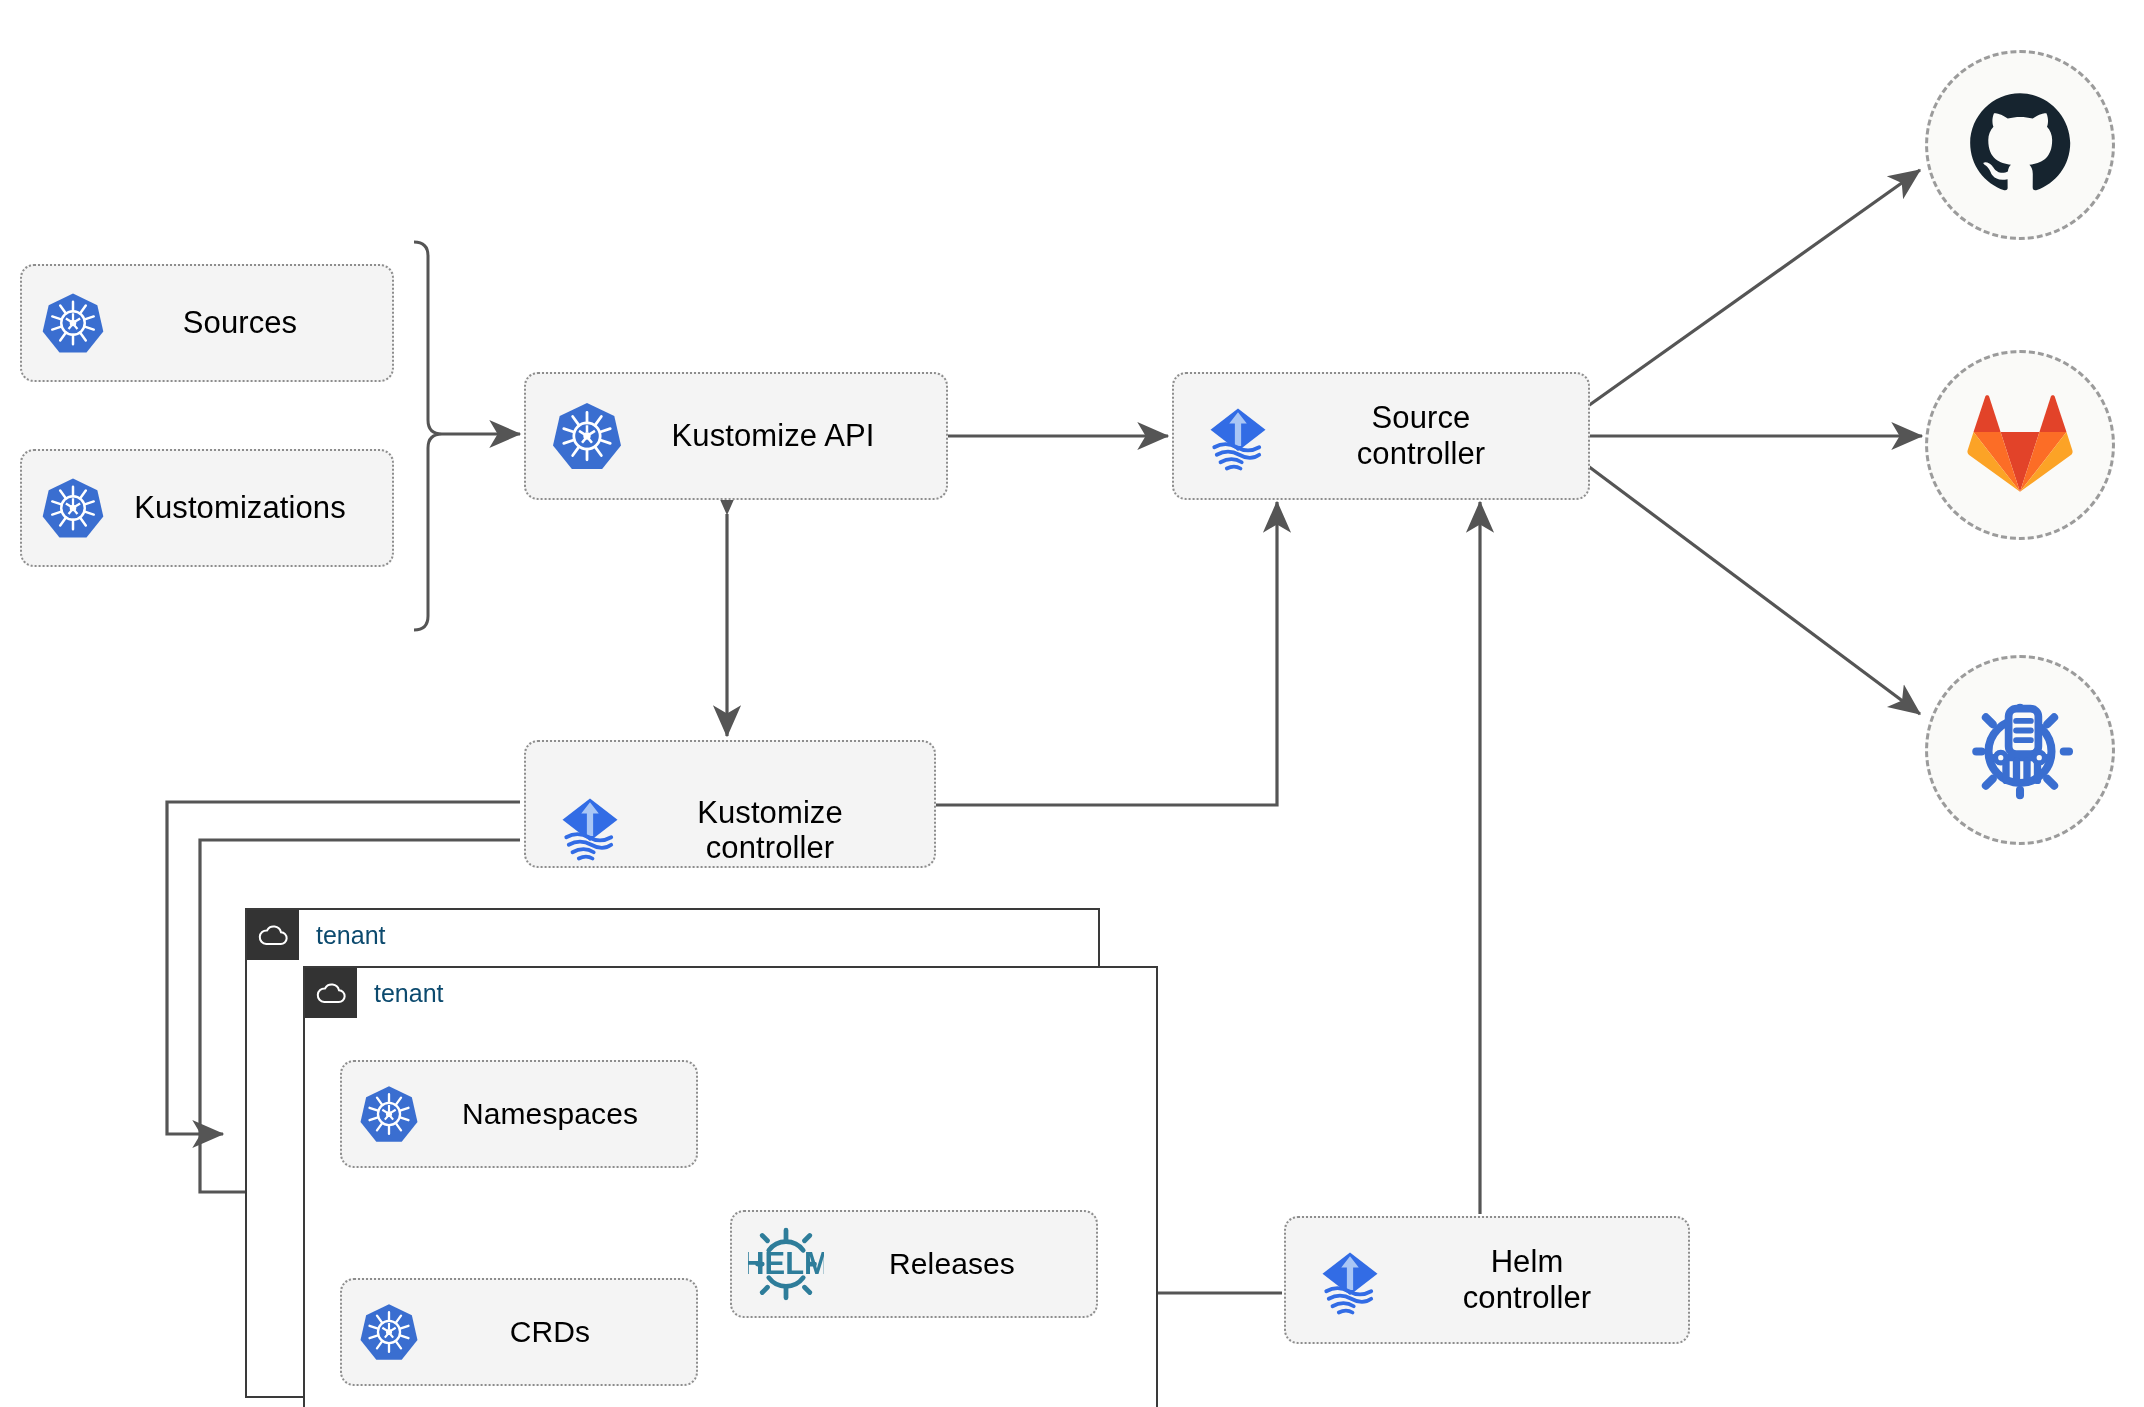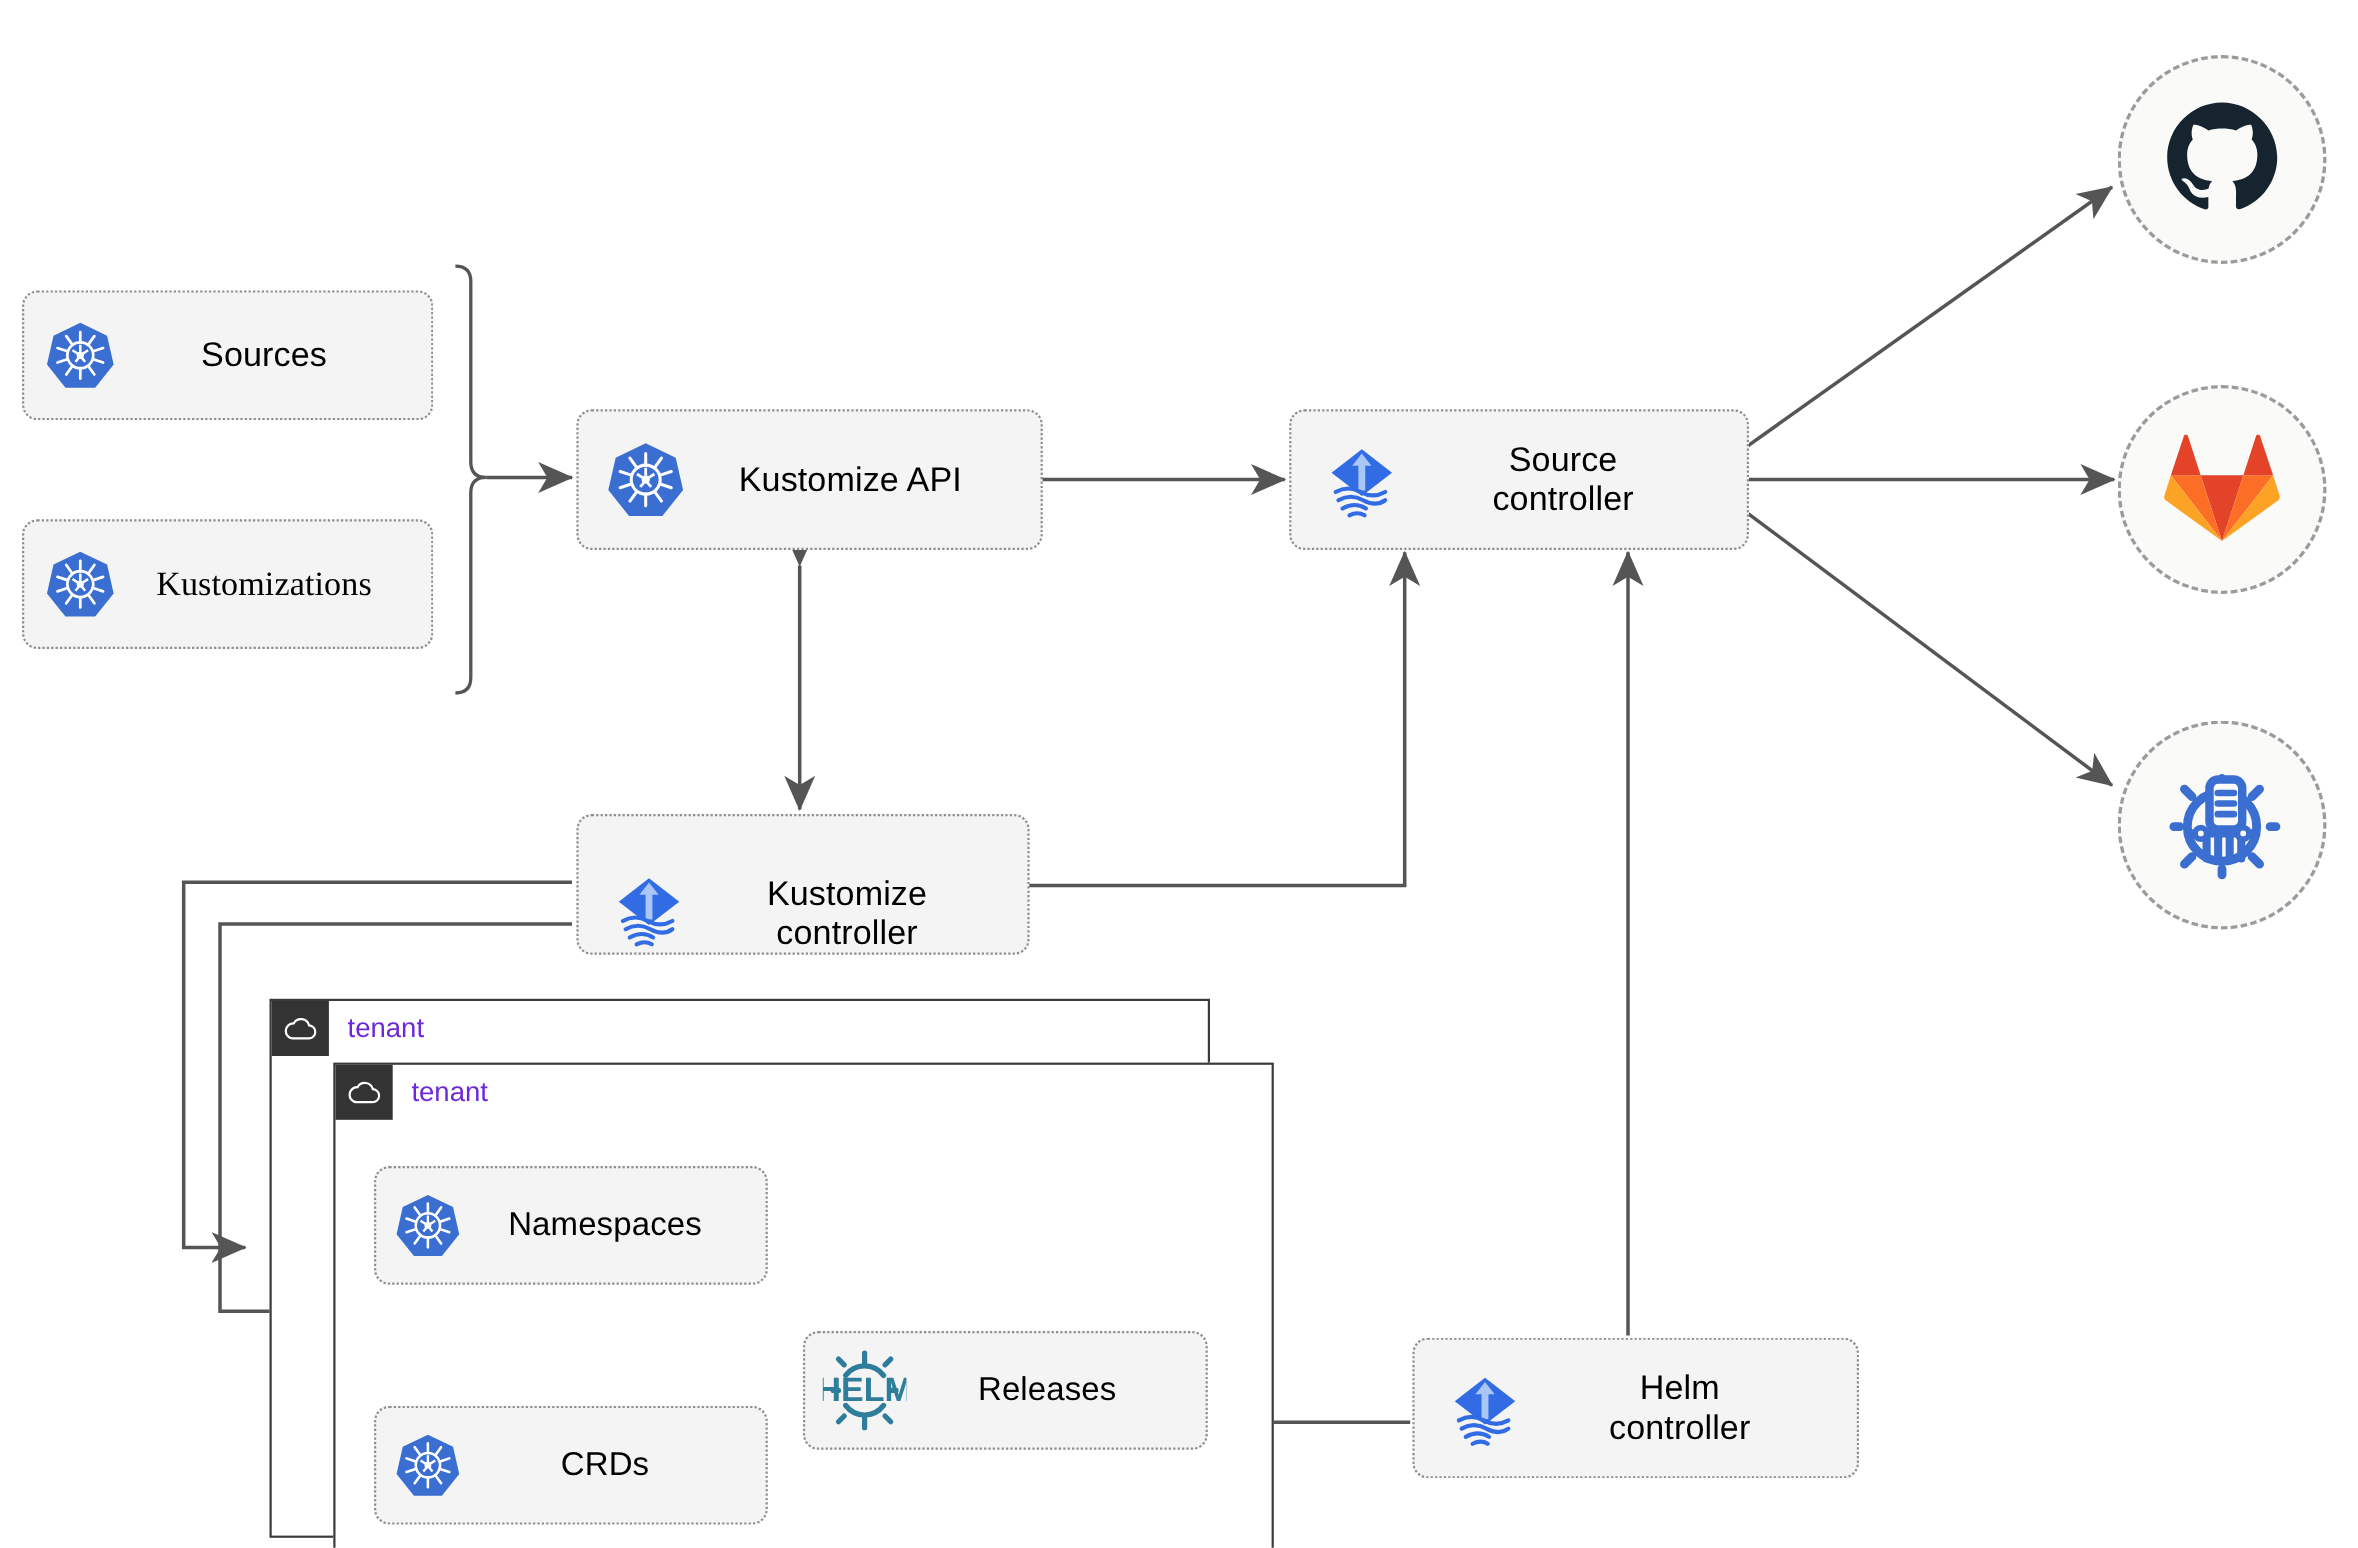--- a/index.html
+++ b/index.html
@@ -53,21 +53,21 @@
     position:absolute;left:0;top:0;
     height:50px;display:flex;align-items:center;
     background:transparent;
   }
   .tenant .tchip{
     width:52px;height:50px;background:#333333;
     display:flex;align-items:center;justify-content:center;
     flex:0 0 auto;
   }
   .tenant .tname{
-    font-size:25px;color:#6d28d9;padding-left:17px;white-space:nowrap;
+    font-size:25px;color:#0c4a6e;padding-left:17px;white-space:nowrap;
   }
 
   .helmword{
     font-size:26px;font-weight:bold;fill:#2e7d9a;
     font-family:"Liberation Sans", sans-serif;
   }
 </style>
 </head>
 <body>
 
@@ -121,21 +121,21 @@
         </g>
         <circle cx="32" cy="32" r="3.2" fill="#ffffff"></circle>
         <g fill="none" stroke="#ffffff" stroke-width="2.2">
           <path d="M32 22.6 32 29M38.9 27.6 34.1 30.6M36.3 37.8 33.4 34.3M27.7 37.8 30.6 34.3M25.1 27.6 29.9 30.6"></path>
         </g>
       </svg>
     </span>
     <span class="lbl">Sources</span>
   </div>
 
-  <div class="card" style="left:20px;top:442px;width:374px;height:118px;padding:0 18px;font-family:Liberation Serif, serif;">
+  <div class="card" style="left:20px;top:419px;width:374px;height:118px;padding:0 18px;">
     <span class="ico">
       <svg width="66" height="66" viewBox="0 0 64 64" aria-hidden="true">
         <path d="M32 3.4 55.6 14.8 61.4 40.2 45.1 60.6H18.9L2.6 40.2 8.4 14.8Z" fill="#3a6ed0"></path>
         <g fill="none" stroke="#ffffff" stroke-width="2.4" stroke-linecap="round">
           <circle cx="32" cy="32" r="11.4"></circle>
           <path d="M32 11.5v9.2M32 43.4v9.2M11.9 25.6l8.7 2.9M43.4 35.5l8.7 2.9M19.6 48.9l5.4-7.5M39 22.6l5.4-7.5M44.4 48.9 39 41.4M25 22.6 19.6 15.1M52.1 25.6l-8.7 2.9M11.9 38.4l8.7-2.9"></path>
         </g>
         <circle cx="32" cy="32" r="3.2" fill="#ffffff"></circle>
         <g fill="none" stroke="#ffffff" stroke-width="2.2">
           <path d="M32 22.6 32 29M38.9 27.6 34.1 30.6M36.3 37.8 33.4 34.3M27.7 37.8 30.6 34.3M25.1 27.6 29.9 30.6"></path>

